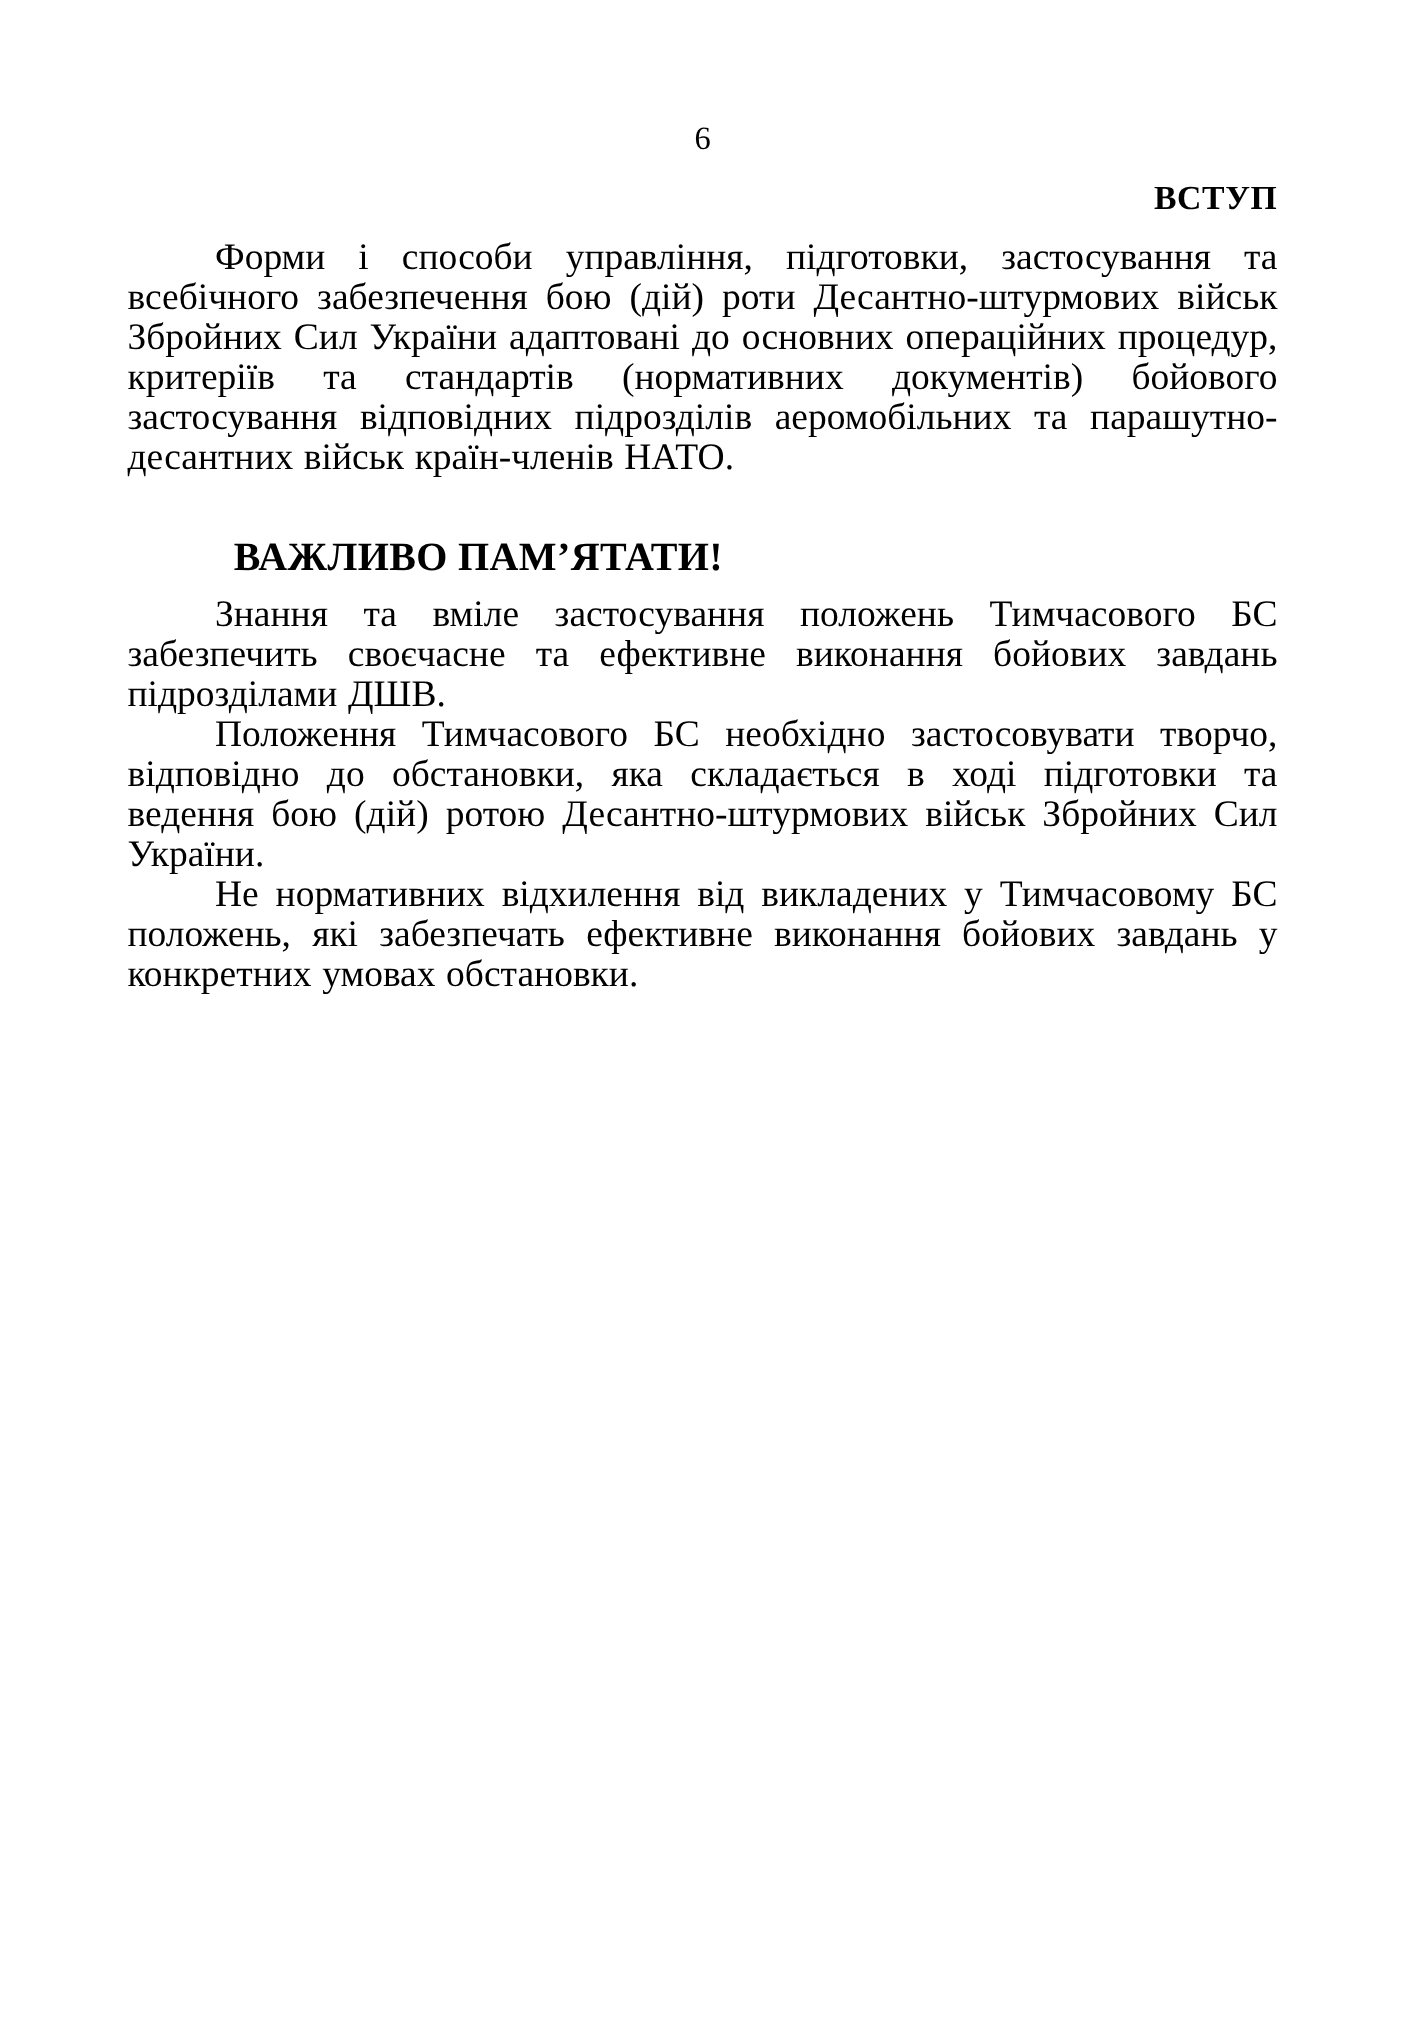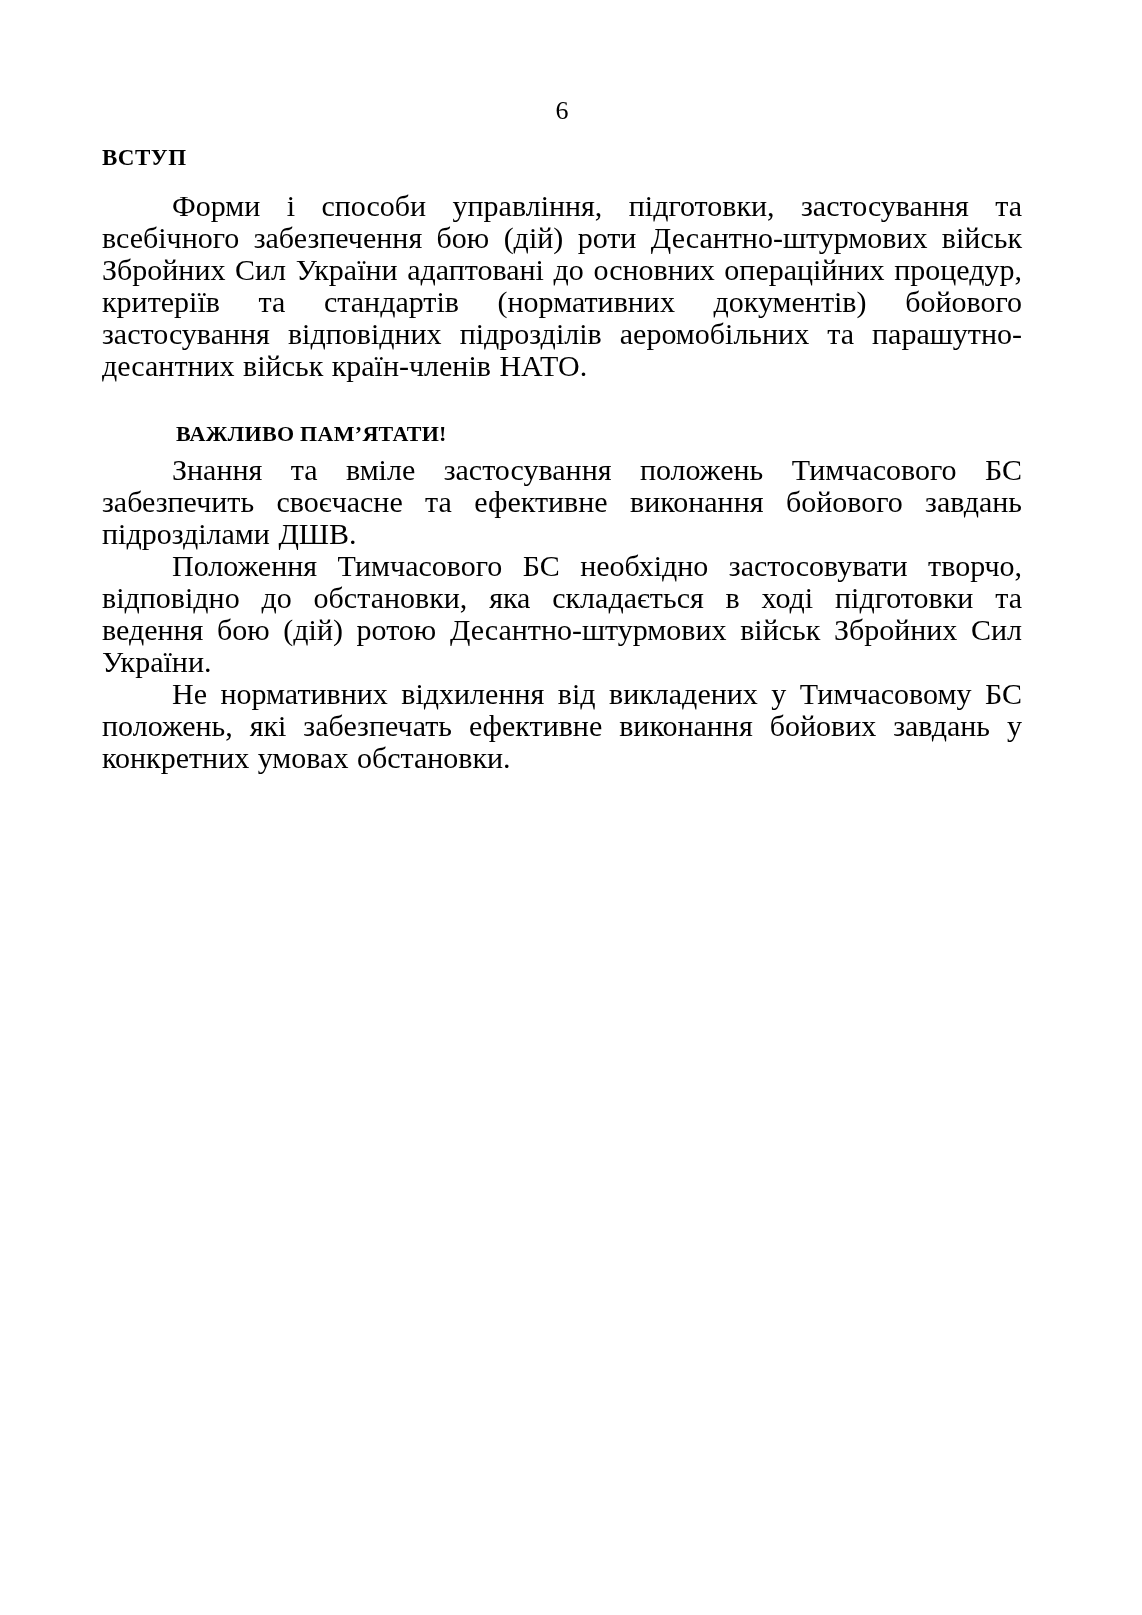--- a/index.html
+++ b/index.html
@@ -23,42 +23,42 @@
     width: 920px;
   }
   .page-number {
     text-align: center;
     font-size: 26px;
     line-height: 30px;
     margin: 0 0 16px 0;
     font-weight: 400;
   }
   .doc-title {
-    text-align: left;
-    font-size: 23px;
+    text-align: right;
+    font-size: 27px;
     line-height: 32px;
     font-weight: 700;
     margin: 0 0 16px 0;
     letter-spacing: 0.5px;
   }
   p.body-par {
     margin: 0;
     font-size: 30px;
     line-height: 32px;
     text-align: justify;
     text-align-last: left;
     text-indent: 70px;
     word-spacing: 1px;
   }
   .section-gap {
     height: 32px;
   }
   .important-heading {
-    margin: 4px;
-    font-size: 22px;
+    margin: 15px;
+    font-size: 32px;
     line-height: 32px;
     font-weight: 700;
     text-indent: 70px;
     letter-spacing: 0.3px;
   }
 </style>
 </head>
 <body>
 
 <div class="page">
@@ -68,20 +68,20 @@
 
     <h1 class="doc-title">ВСТУП</h1>
 
     <p class="body-par">Форми і способи управління, підготовки, застосування та всебічного забезпечення бою (дій) роти Десантно-штурмових військ Збройних Сил України адаптовані до основних операційних процедур, критеріїв та стандартів (нормативних документів) бойового застосування відповідних підрозділів аеромобільних та парашутно-десантних військ країн-членів НАТО.</p>
 
 
     <div class="section-gap"></div>
 
     <p class="important-heading">ВАЖЛИВО ПАМ’ЯТАТИ!</p>
 
-    <p class="body-par">Знання та вміле застосування положень Тимчасового БС забезпечить своєчасне та ефективне виконання бойового завдань підрозділами ДШВ.</p>
+    <p class="body-par">Знання та вміле застосування положень Тимчасового БС забезпечить своєчасне та ефективне виконання бойових завдань підрозділами ДШВ.</p>
 
     <p class="body-par">Положення Тимчасового БС необхідно застосовувати творчо, відповідно до обстановки, яка складається в ході підготовки та ведення бою (дій) ротою Десантно-штурмових військ Збройних Сил України.</p>
 
     <p class="body-par">Не нормативних відхилення від викладених у Тимчасовому БС положень, які забезпечать ефективне виконання бойових завдань у конкретних умовах обстановки.</p>
 
   </div>
 </div>
 
 </body></html>

